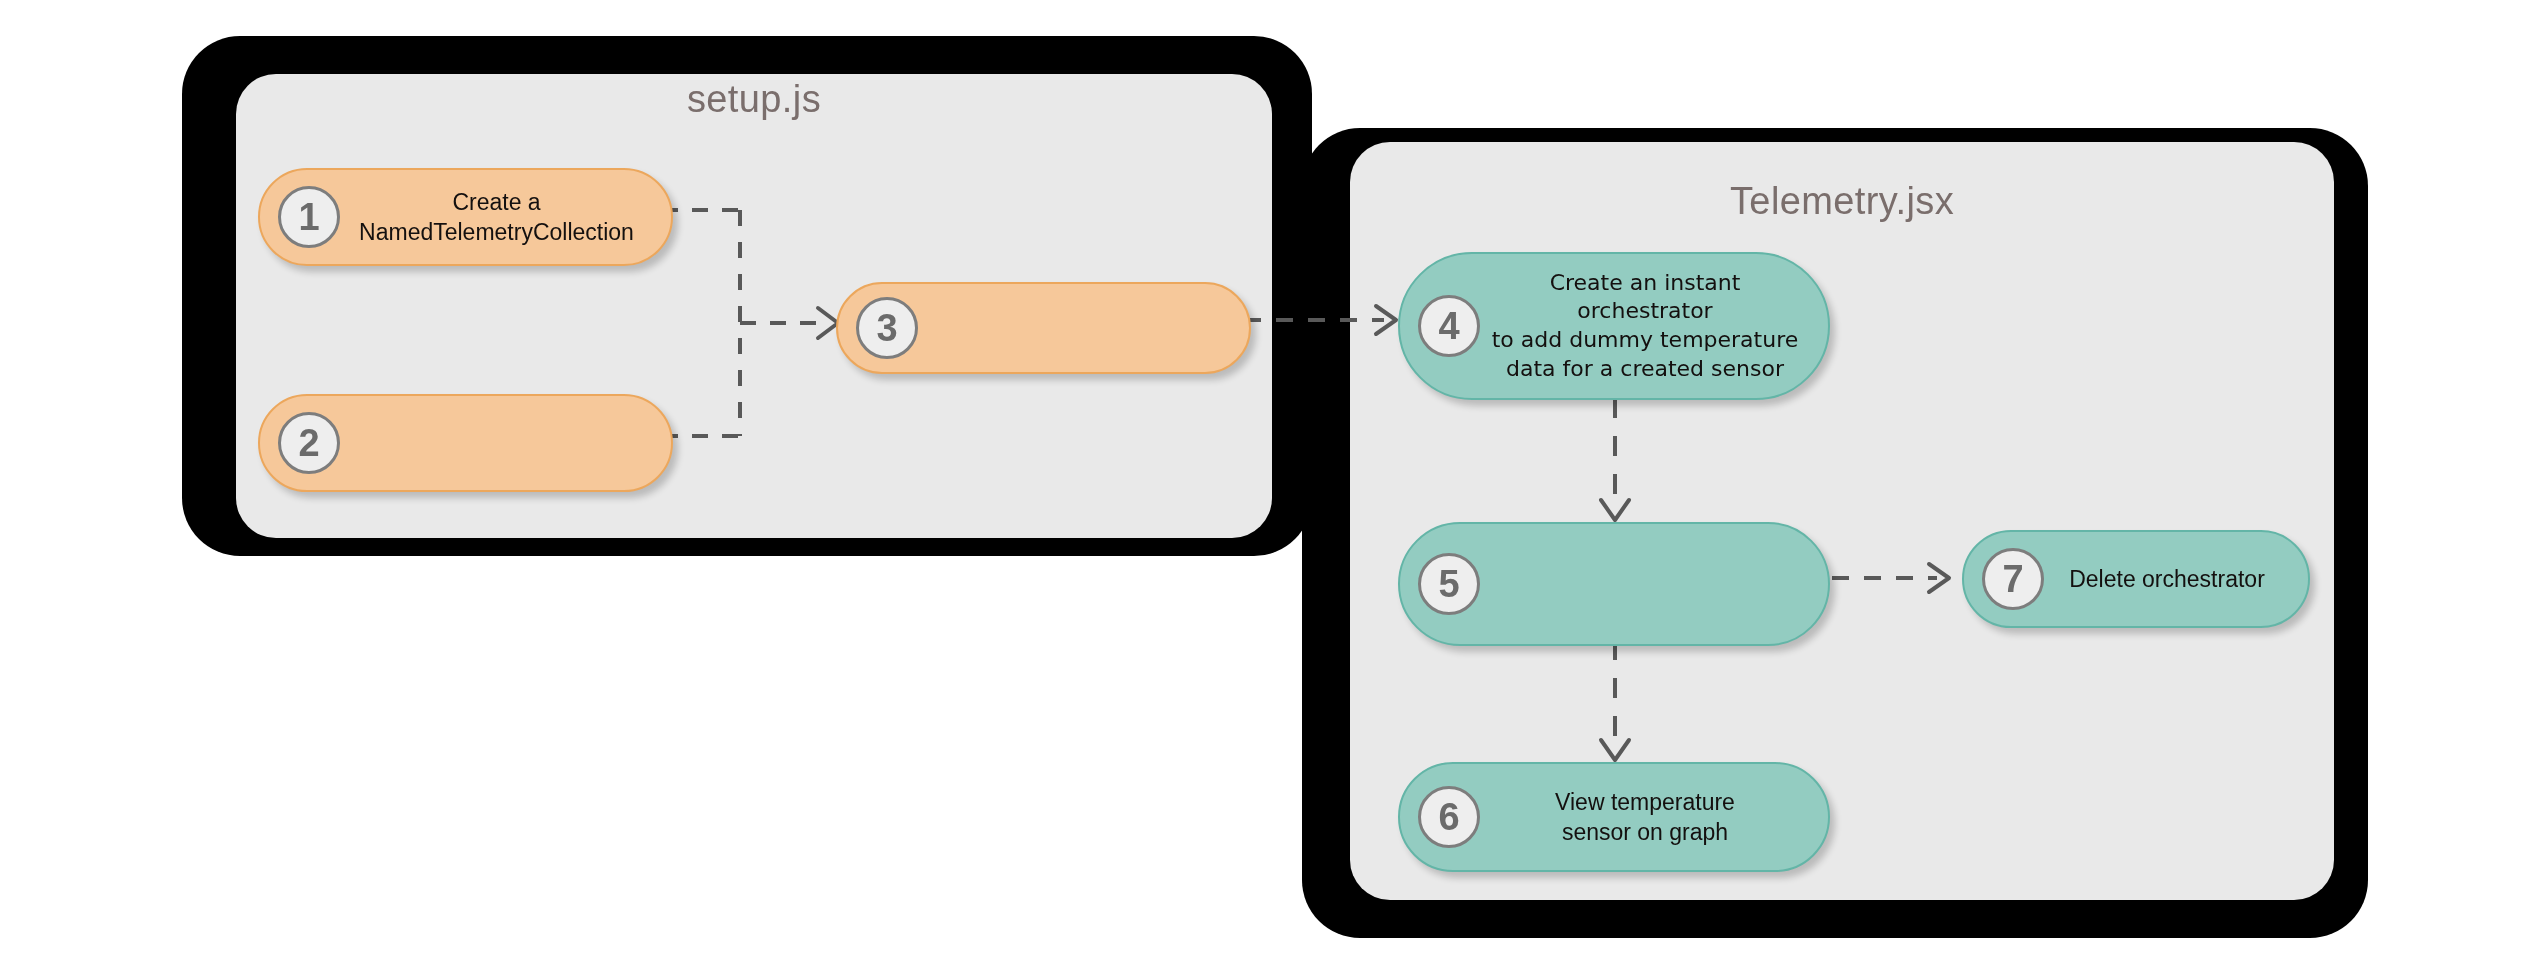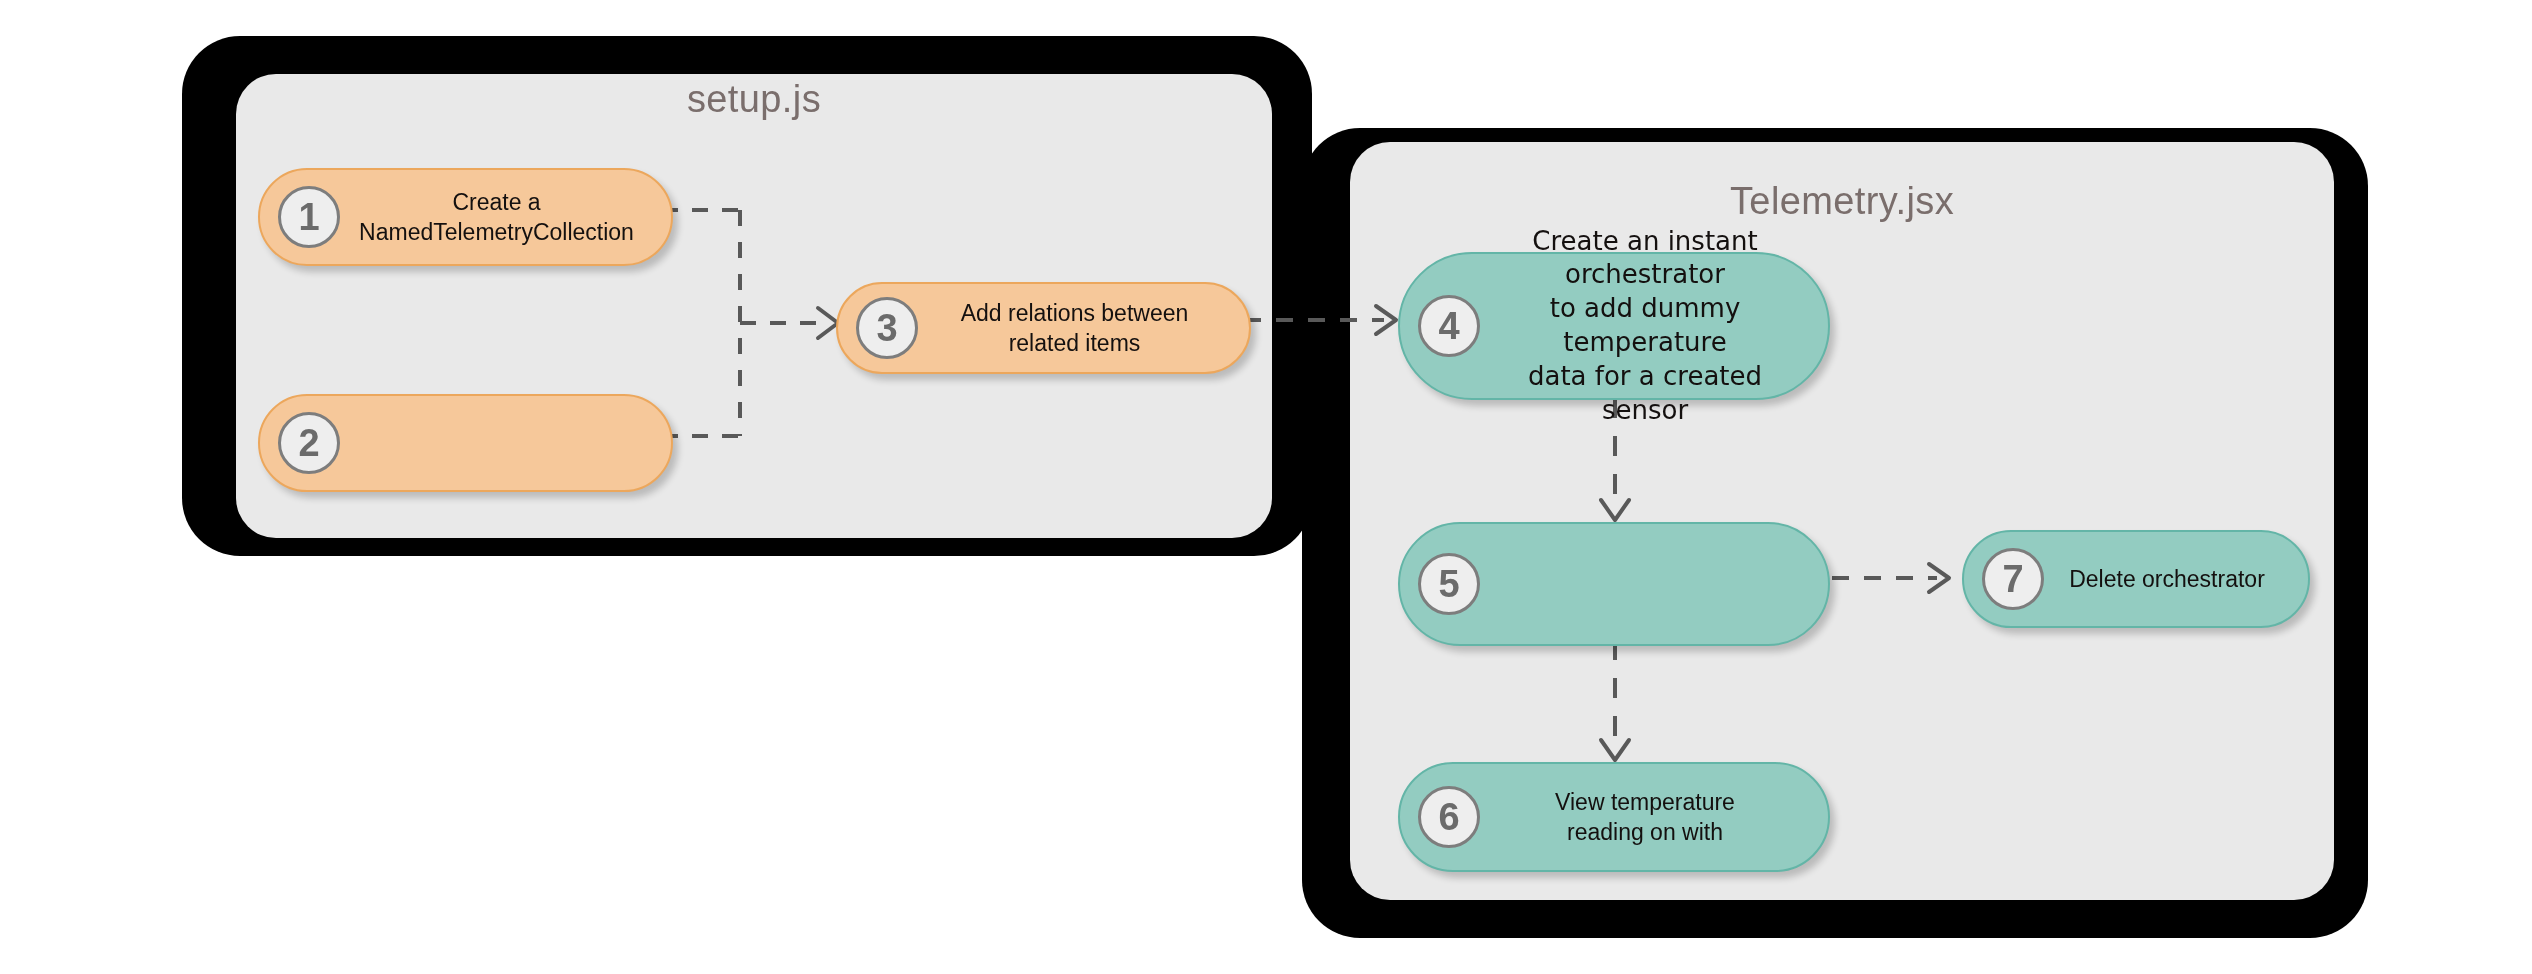--- a/index.html
+++ b/index.html
@@ -82,21 +82,21 @@
     flex: 1 1 auto;
     text-align: center;
     color: #14100f;
     font-size: 23px;
     line-height: 1.32;
     padding: 0 24px 0 6px;
     white-space: pre-line;
   }
   .node.alt-font .node-label {
     font-family: "DejaVu Sans", sans-serif;
-    font-size: 26px;
+    font-size: 22px;
     line-height: 1.3;
   }
 
   
   #node-1 { left: 258px;  top: 168px; width: 415px; height: 98px; }
   #node-2 { left: 258px;  top: 394px; width: 415px; height: 98px; }
   #node-3 { left: 836px;  top: 282px; width: 415px; height: 92px; }
 
   
   #node-4 { left: 1398px; top: 252px; width: 432px; height: 148px; }
@@ -162,39 +162,37 @@
     <div class="node-label">Create a
 NamedTelemetryCollection</div>
   </div>
 
   <div id="node-2" class="node orange">
     <div class="node-badge">2</div>
   </div>
 
   <div id="node-3" class="node orange">
     <div class="node-badge">3</div>
-    <div class="node-label">Add relations between
-related items</div>
   </div>
 
   <div id="node-4" class="node teal alt-font">
     <div class="node-badge">4</div>
     <div class="node-label">Create an instant orchestrator
 to add dummy temperature
 data for a created sensor</div>
   </div>
 
   <div id="node-5" class="node teal">
     <div class="node-badge">5</div>
   </div>
 
   <div id="node-6" class="node teal">
     <div class="node-badge">6</div>
     <div class="node-label">View temperature
-reading on with</div>
+sensor on graph</div>
   </div>
 
   <div id="node-7" class="node teal">
     <div class="node-badge">7</div>
     <div class="node-label">Delete orchestrator</div>
   </div>
 
 </div>
 
 </body></html>

